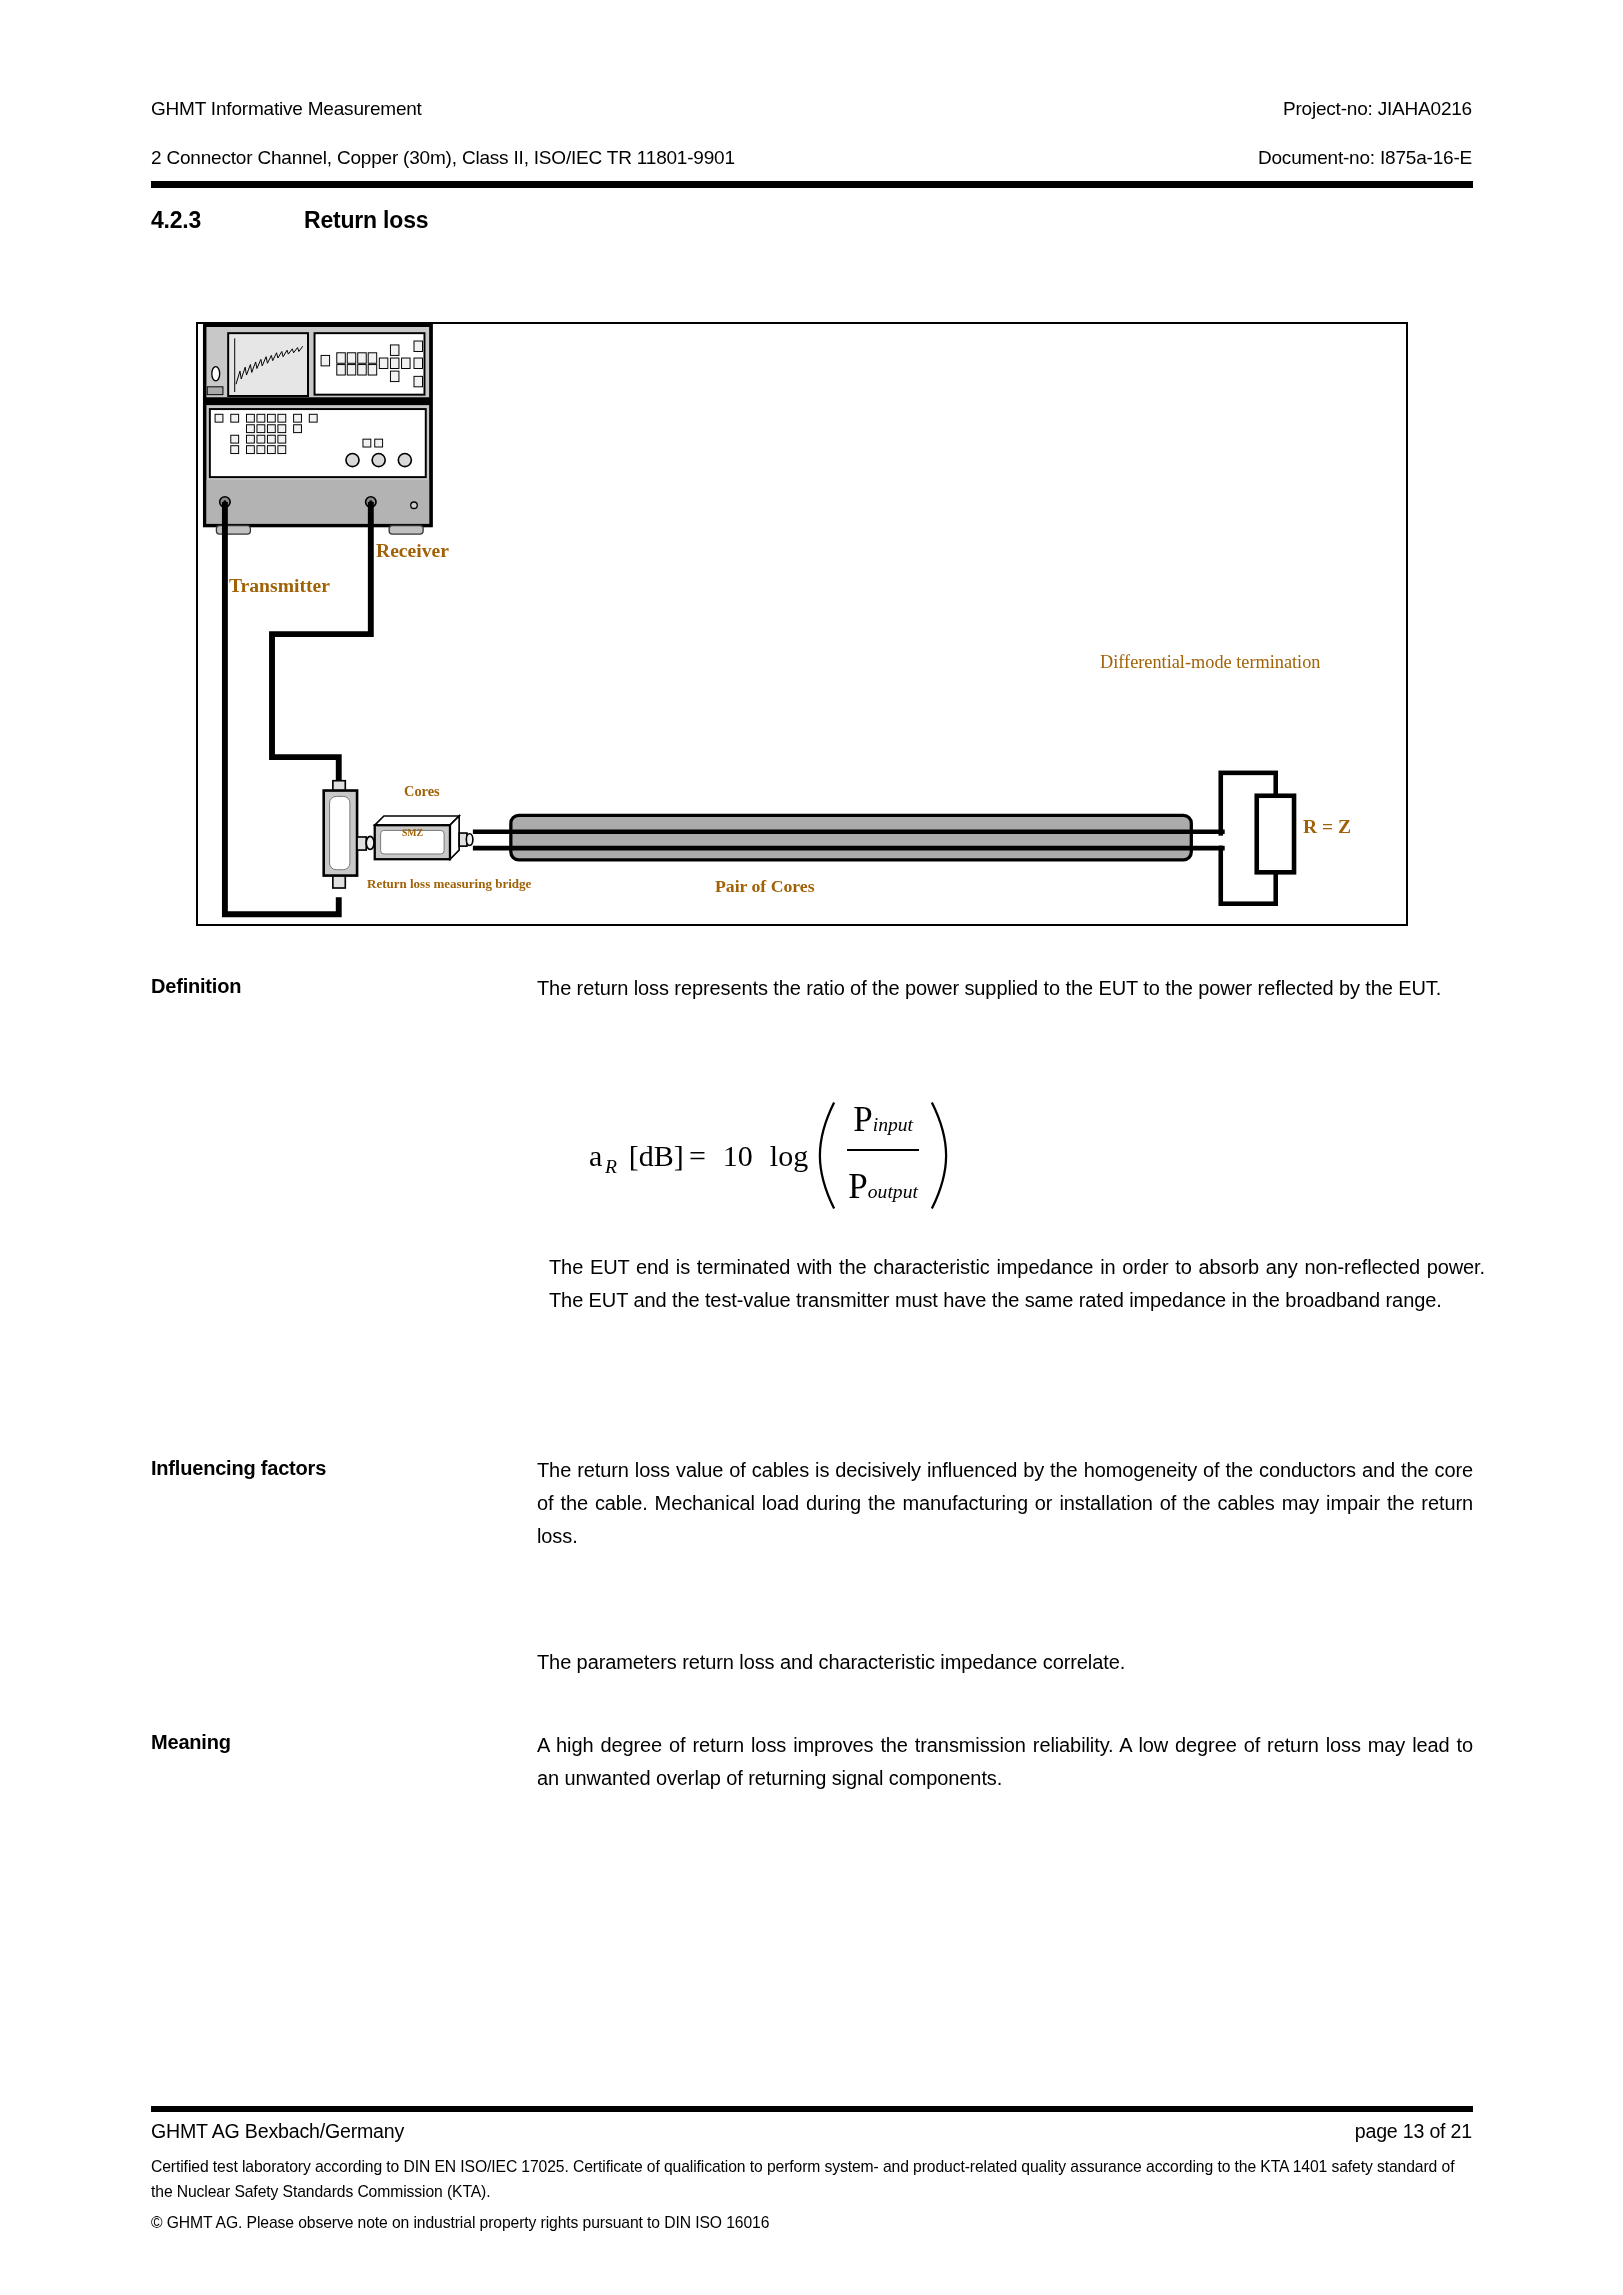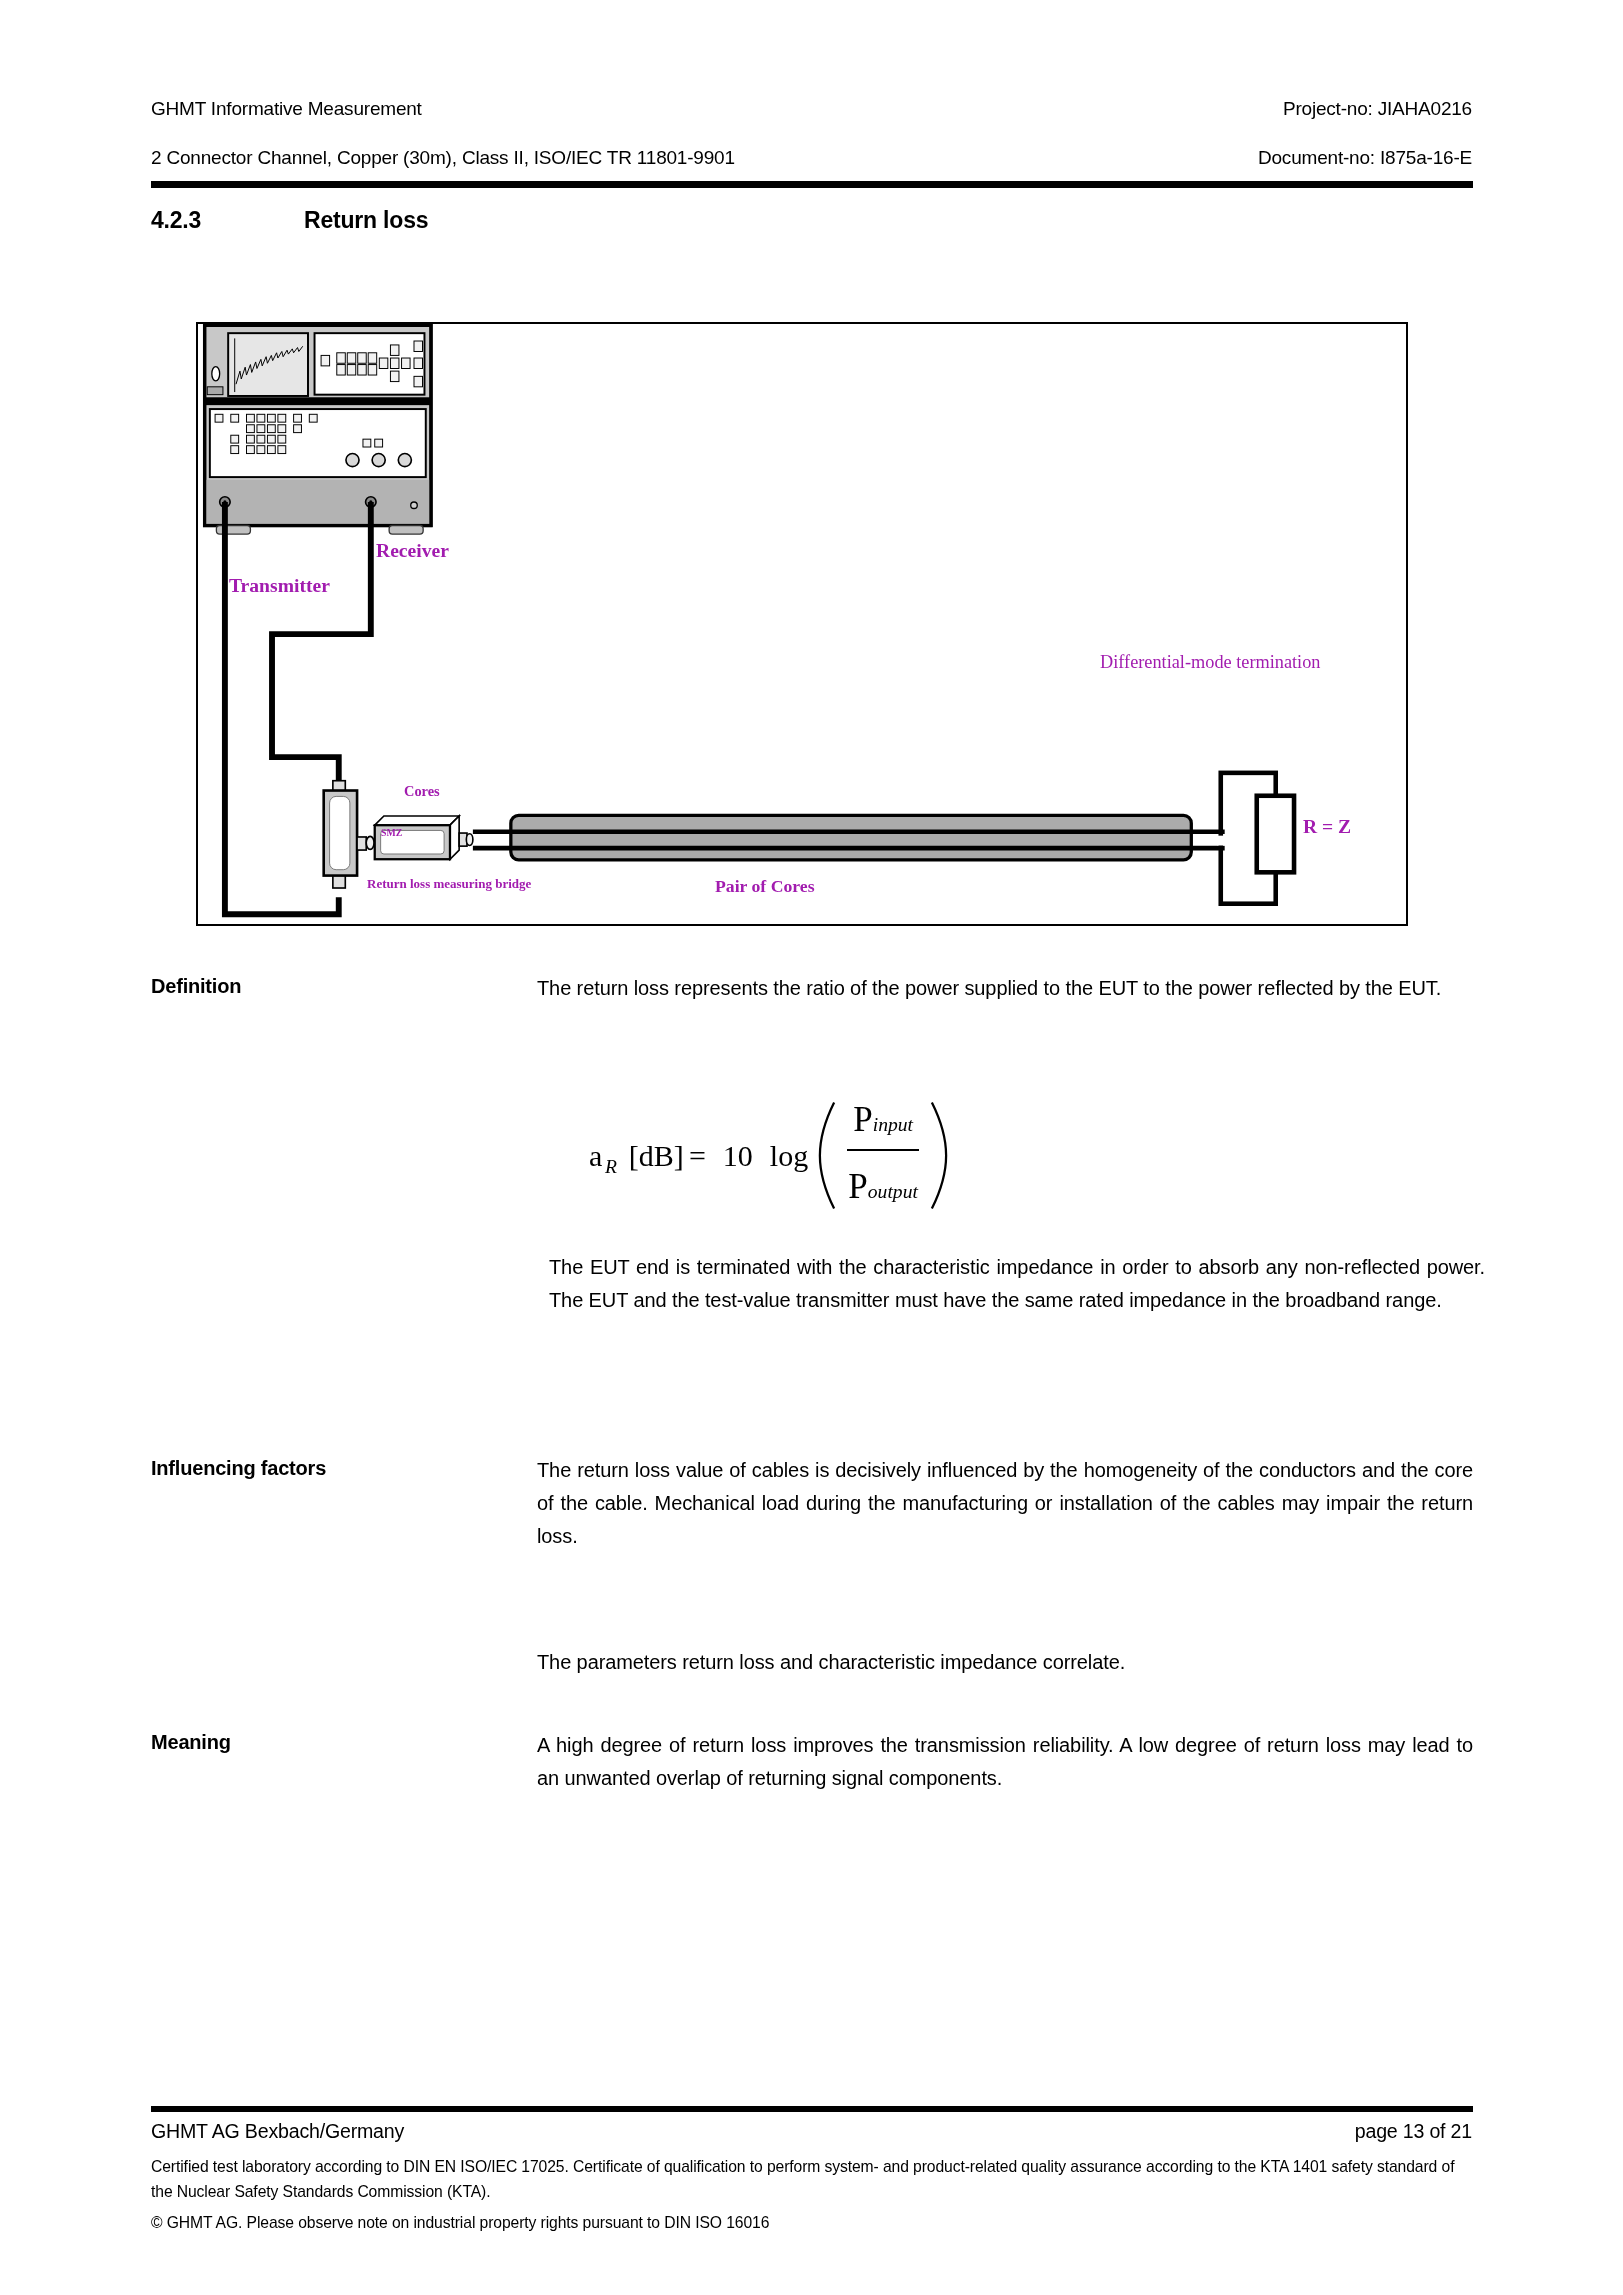--- a/index.html
+++ b/index.html
@@ -6,21 +6,21 @@
   .page{position:relative;width:1623px;height:2295px;background:#ffffff;overflow:hidden;
         font-family:"Liberation Sans",sans-serif;color:#000;}
   .abs{position:absolute;}
   
   .hdr-line{font-size:19px;letter-spacing:-0.2px;white-space:nowrap;}
   .hdr-rule{background:#000;}
   
   .heading{font-size:23px;font-weight:bold;letter-spacing:-0.2px;white-space:nowrap;}
   
   .frame{border:2px solid #000;background:#fff;}
-  .dlabel{position:absolute;font-family:"Liberation Serif",serif;font-weight:bold;color:#a21caf;white-space:nowrap;}
+  .dlabel{position:absolute;font-family:"Liberation Serif",serif;font-weight:bold;color:#a16207;white-space:nowrap;}
   .dlabel.normal{font-weight:normal;}
   
   .blabel{font-size:20px;font-weight:bold;letter-spacing:-0.2px;white-space:nowrap;}
   .bpara{font-size:20px;line-height:33px;letter-spacing:-0.1px;text-align:justify;}
   .bpara.nojust{text-align:left;}
   
   .formula{display:flex;align-items:center;font-family:"Liberation Serif",serif;}
   .f-main{font-size:30px;}
   .f-sub{font-size:19.6px;font-style:italic;transform:translateY(10.5px);}
   .frac{display:flex;flex-direction:column;align-items:center;margin:0 2.6px;}
@@ -158,21 +158,21 @@
       <g>
         <rect x="1563" y="686" width="84" height="200" fill="none" stroke="#000" stroke-width="7"></rect>
         <rect x="1558" y="782" width="12" height="15" fill="#ffffff"></rect>
         <rect x="1618" y="721" width="57" height="117" fill="#ffffff" stroke="#000" stroke-width="7"></rect>
       </g>
     </svg>
 
     <div class="dlabel" style="left:178px;top:216px;font-size:19.6px;">Receiver</div>
     <div class="dlabel" style="left:31px;top:251px;font-size:19.6px;">Transmitter</div>
     <div class="dlabel" style="left:206px;top:459px;font-size:14.4px;">Cores</div>
-    <div class="dlabel" style="left:183px;top:503px;width:63px;font-size:9.8px;font-family:Liberation Serif, serif;">SMZ</div>
+    <div class="dlabel" style="left:183px;top:503px;width:63px;text-align:center;font-size:9.8px;font-family:Liberation Serif, serif;">SMZ</div>
     <div class="dlabel" style="left:169px;top:552px;font-size:13px;">Return loss measuring bridge</div>
     <div class="dlabel" style="left:517px;top:552px;font-size:17.7px;">Pair of Cores</div>
     <div class="dlabel normal" style="left:902px;top:328px;font-size:18.3px;">Differential-mode termination</div>
     <div class="dlabel" style="left:1105px;top:492px;font-size:19.6px;">R = Z</div>
   </div>
 
   <div class="abs blabel" style="left:151px;top:975px;">Definition</div>
   <div class="abs bpara" style="left:537px;top:972px;width:936px;">The return loss represents the ratio of the power supplied to the EUT to the power reflected by the EUT.</div>
 
   <div class="abs formula" style="left:589px;top:1098px;height:115px;">

